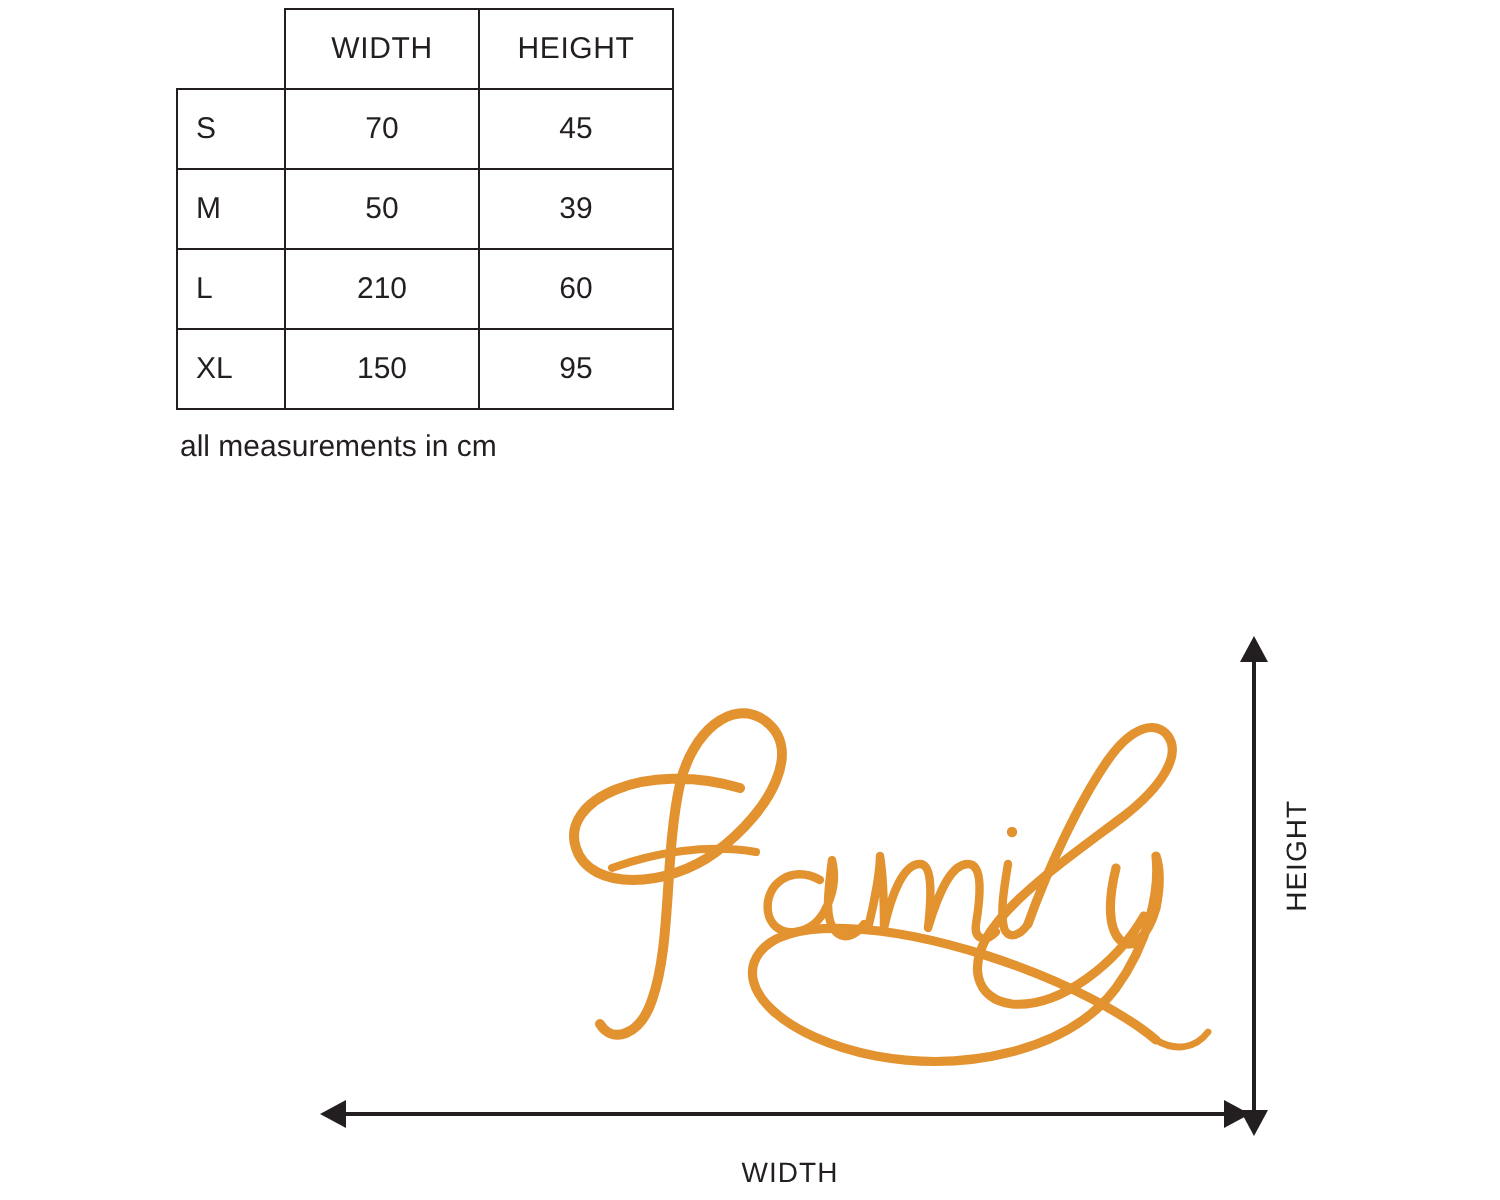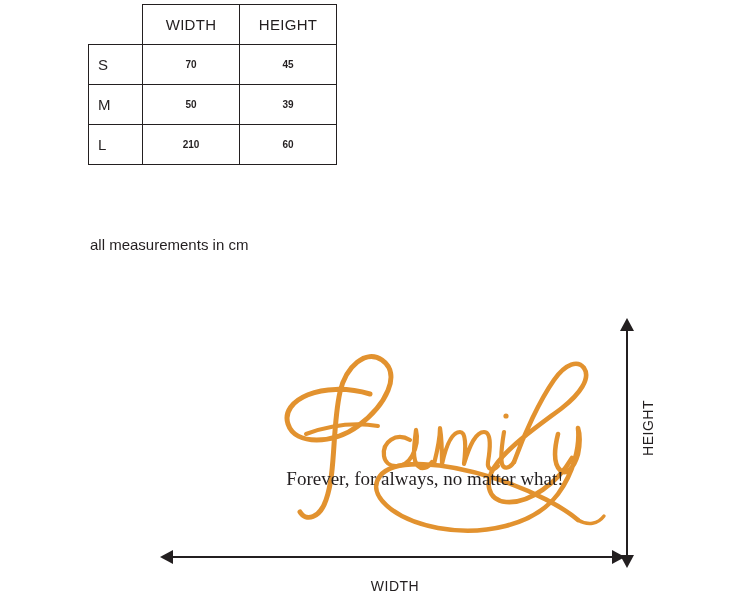--- a/index.html
+++ b/index.html
@@ -42,31 +42,29 @@
     padding-left: 9px;
     font-size: 15px;
   }
   .size-table td.colhdr {
     width: 96px;
     font-size: 15px;
     letter-spacing: 0.3px;
   }
   .size-table td.val {
     width: 96px;
-    font-size: 10px;
-    font-weight: bold;
+    font-size: 15px;
   }
 
   .table-note {
     position: absolute;
     left: 90px;
     top: 215px;
     font-size: 15px;
     color: #231f20;
-    margin-top: 21px;
   }
 
   
   .artwork {
     position: absolute;
     left: 0;
     top: 300px;
     width: 750px;
     height: 300px;
   }
@@ -148,20 +146,25 @@
   <tr>
     <td class="rowhdr">M</td>
     <td class="val">50</td>
     <td class="val">39</td>
   </tr>
   <tr>
     <td class="rowhdr">L</td>
     <td class="val">210</td>
     <td class="val">60</td>
   </tr>
+  <tr>
+    <td class="rowhdr">XL</td>
+    <td class="val">150</td>
+    <td class="val">95</td>
+  </tr>
 </tbody>
   </table>
 
 <div class="table-note">all measurements in cm</div>
 
 <div class="artwork">
 
   <div class="family-script">
     <svg width="350" height="215" viewBox="0 0 350 215" xmlns="http://www.w3.org/2000/svg" aria-hidden="true">
       <g fill="none" stroke="#E2922F" stroke-linecap="round" stroke-linejoin="round">
@@ -178,21 +181,20 @@
 
         <path d="M252 140 C 262 112, 278 78, 292 58 C 304 41, 316 38, 322 46 C 329 56, 318 72, 300 86 C 276 104, 250 122, 236 140 C 220 160, 226 178, 244 180 C 268 182, 296 160, 310 136" stroke-width="4.6"></path>
 
         <path d="M296 112 C 292 128, 292 142, 298 148 C 304 154, 312 146, 316 132 C 318 122, 318 112, 316 106 C 318 124, 312 150, 296 172 C 272 204, 220 214, 176 206 C 130 197, 104 172, 118 154 C 132 136, 182 140, 232 156 C 272 169, 302 186, 316 198" stroke-width="4.6"></path>
 
         <path d="M316 198 C 326 204, 336 202, 342 194" stroke-width="3.4"></path>
       </g>
     </svg>
   </div>
 
-  <div class="tagline">Forever, for always, no matter what!</div>
 
   <div class="dim-vertical">
     <svg width="24" height="250" viewBox="0 0 24 250" xmlns="http://www.w3.org/2000/svg" aria-hidden="true">
       <line x1="12" y1="8" x2="12" y2="242" stroke="#231f20" stroke-width="2"></line>
       <polygon points="12,0 5,13 19,13" fill="#231f20"></polygon>
       <polygon points="12,250 5,237 19,237" fill="#231f20"></polygon>
     </svg>
   </div>
   <div class="dim-label-height">HEIGHT</div>
 

